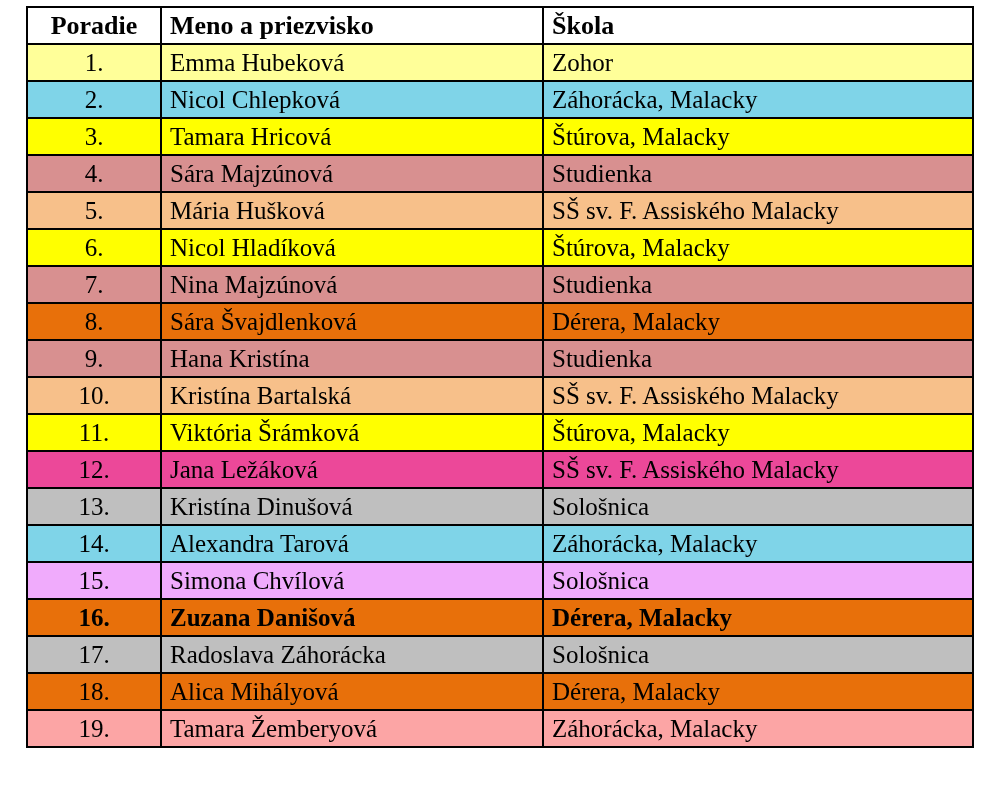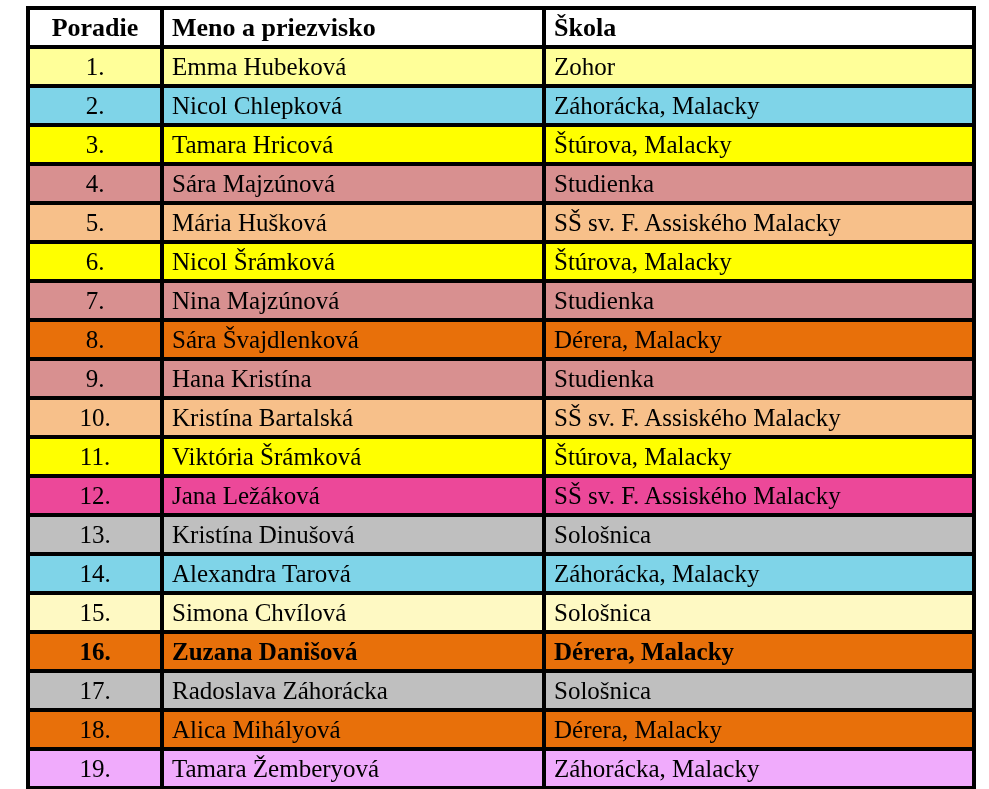--- a/index.html
+++ b/index.html
@@ -26,21 +26,21 @@
     width: 946px;
     font-size: 25px;
     color: #000000;
   }
   table.results col.c-rank   { width: 134px; }
   table.results col.c-name   { width: 382px; }
   table.results col.c-school { width: 430px; }
 
   table.results th,
   table.results td {
-    border: 4px solid #000000;
+    border: 2px solid #000000;
     height: 35px;
     line-height: 31px;
     padding: 0 8px;
     vertical-align: middle;
     white-space: nowrap;
     overflow: hidden;
   }
   table.results thead th {
     font-weight: bold;
     background: #ffffff;
@@ -95,21 +95,21 @@
           <td class="name">Sára Majzúnová</td>
           <td class="school">Studienka</td>
         </tr>
         <tr style="background: rgb(247, 192, 138);">
           <td class="rank">5.</td>
           <td class="name">Mária Hušková</td>
           <td class="school">SŠ sv. F. Assiského Malacky</td>
         </tr>
         <tr style="background: rgb(255, 255, 0);">
           <td class="rank">6.</td>
-          <td class="name">Nicol Šrámková</td>
+          <td class="name">Nicol Hladíková</td>
           <td class="school">Štúrova,  Malacky</td>
         </tr>
         <tr style="background: rgb(216, 144, 144);">
           <td class="rank">7.</td>
           <td class="name">Nina Majzúnová</td>
           <td class="school">Studienka</td>
         </tr>
         <tr style="background: rgb(232, 112, 10);">
           <td class="rank">8.</td>
           <td class="name">Sára Švajdlenková</td>
@@ -138,40 +138,40 @@
         <tr style="background: rgb(191, 191, 191);">
           <td class="rank">13.</td>
           <td class="name">Kristína Dinušová</td>
           <td class="school">Sološnica</td>
         </tr>
         <tr style="background: rgb(127, 212, 232);">
           <td class="rank">14.</td>
           <td class="name">Alexandra Tarová</td>
           <td class="school">Záhorácka, Malacky</td>
         </tr>
-        <tr style="background: #fef9c3;">
+        <tr style="background: #f0abfc;">
           <td class="rank">15.</td>
           <td class="name">Simona Chvílová</td>
           <td class="school">Sološnica</td>
         </tr>
         <tr style="background: rgb(232, 112, 10); font-weight: bold;">
           <td class="rank">16.</td>
           <td class="name">Zuzana Danišová</td>
           <td class="school">Dérera, Malacky</td>
         </tr>
         <tr style="background: rgb(191, 191, 191);">
           <td class="rank">17.</td>
           <td class="name">Radoslava Záhorácka</td>
           <td class="school">Sološnica</td>
         </tr>
         <tr style="background: rgb(232, 112, 10); padding-left: 44px;">
           <td class="rank">18.</td>
           <td class="name">Alica Mihályová</td>
           <td class="school">Dérera, Malacky</td>
         </tr>
-        <tr style="background: #f0abfc;">
+        <tr style="background: #fca5a5;">
           <td class="rank">19.</td>
           <td class="name">Tamara Žemberyová</td>
           <td class="school">Záhorácka, Malacky</td>
         </tr>
       </tbody>
   </table>
 </div>
 
 </body></html>

